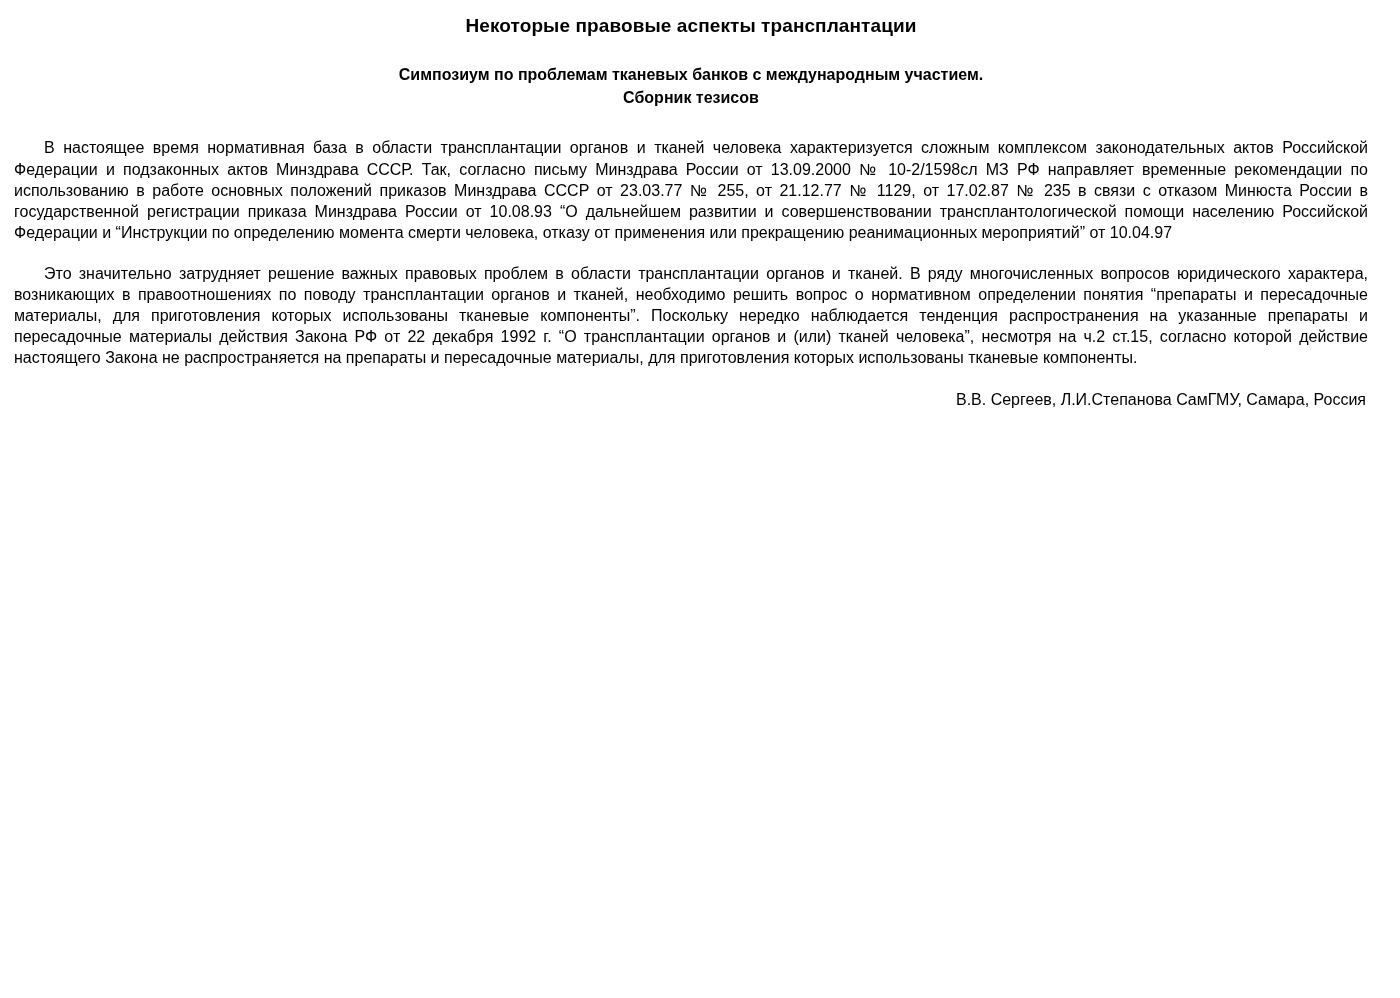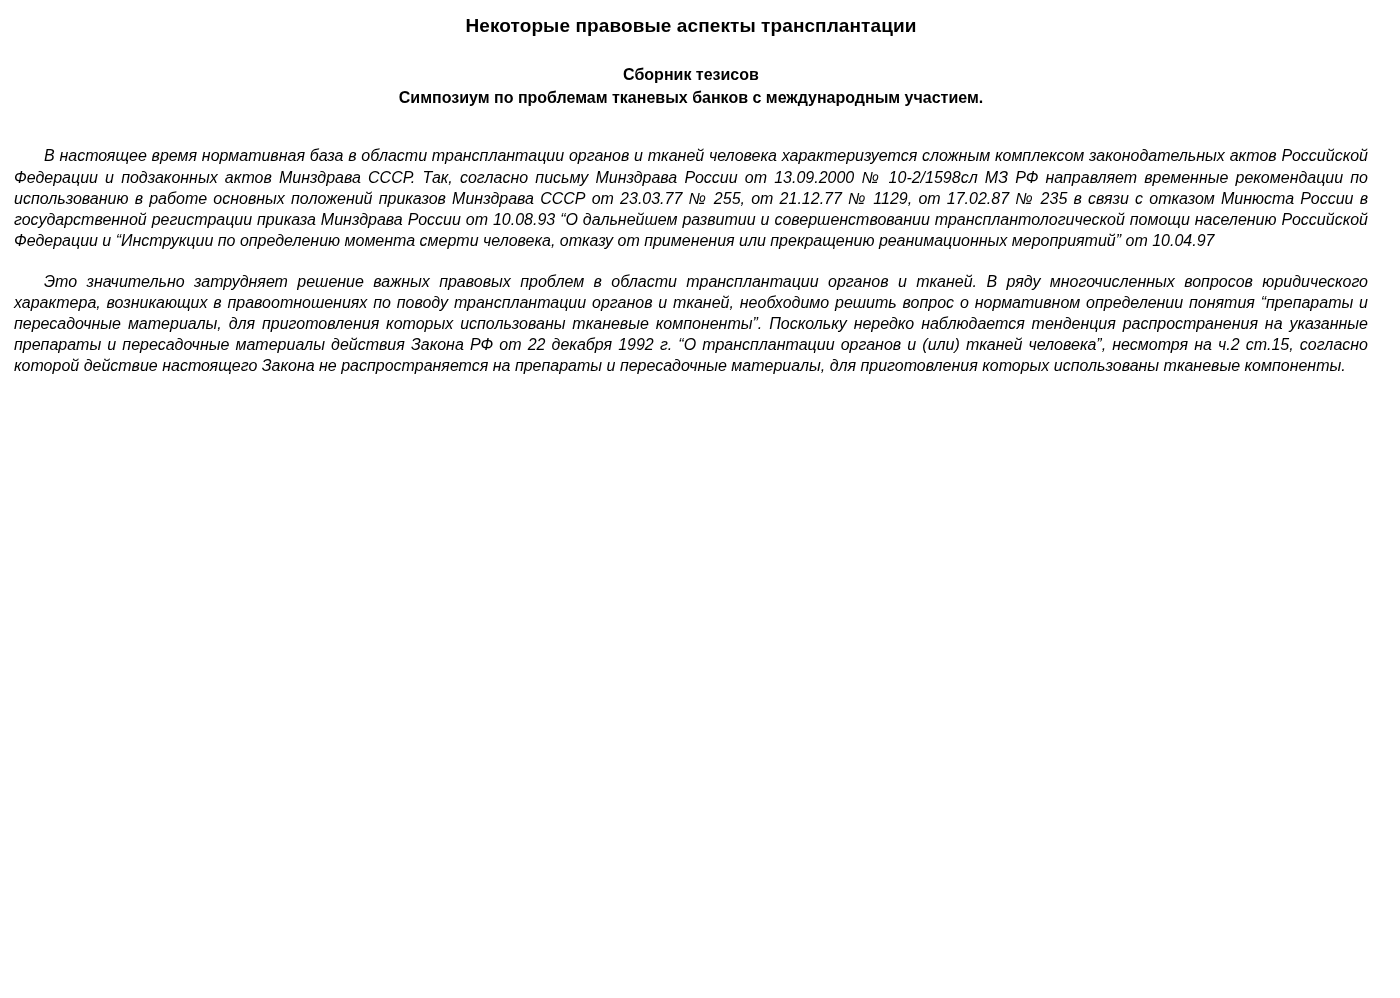--- a/index.html
+++ b/index.html
@@ -32,22 +32,21 @@
     text-align: center;
     margin-top: 27px;
     font-size: 16px;
     font-weight: bold;
     line-height: 1.42;
   }
   .subtitle-line {
     display: block;
   }
   .body-block {
-    margin-top: 36px;
-    font-style: italic;
+    margin-top: 28px;
   }
   p.para {
     font-size: 16px;
     line-height: 1.32;
     text-align: justify;
     text-justify: inter-word;
     margin: 0;
     text-indent: 30px;
   }
   p.para + p.para {
@@ -61,23 +60,24 @@
   }
 </style>
 </head>
 <body>
 
 <div class="page">
 
   <h1 class="doc-title">Некоторые правовые аспекты трансплантации</h1>
 
   <div class="subtitle-block">
+    <span class="subtitle-line">Симпозиум по проблемам тканевых банков с международным участием.</span>
     <span class="subtitle-line">Сборник тезисов</span>
-    <span class="subtitle-line">Симпозиум по проблемам тканевых банков с международным участием.</span>
   </div>
 
   <div class="body-block">
     <p class="para">В настоящее время нормативная база в области трансплантации органов и тканей человека характеризуется сложным комплексом законодательных актов Российской Федерации и подзаконных актов Минздрава СССР. Так, согласно письму Минздрава России от 13.09.2000 № 10-2/1598сл МЗ РФ направляет временные рекомендации по использованию в работе основных положений приказов Минздрава СССР от 23.03.77 № 255, от 21.12.77 № 1129, от 17.02.87 № 235 в связи с отказом Минюста России в государственной регистрации приказа Минздрава России от 10.08.93 “О дальнейшем развитии и совершенствовании трансплантологической помощи населению Российской Федерации и “Инструкции по определению момента смерти человека, отказу от применения или прекращению реанимационных мероприятий” от 10.04.97</p>
     <p class="para">Это значительно затрудняет решение важных правовых проблем в области трансплантации органов и тканей. В ряду многочисленных вопросов юридического характера, возникающих в правоотношениях по поводу трансплантации органов и тканей, необходимо решить вопрос о нормативном определении понятия “препараты и пересадочные материалы, для приготовления которых использованы тканевые компоненты”. Поскольку нередко наблюдается тенденция распространения на указанные препараты и пересадочные материалы действия Закона РФ от 22 декабря 1992 г. “О трансплантации органов и (или) тканей человека”, несмотря на ч.2 ст.15, согласно которой действие настоящего Закона не распространяется на препараты и пересадочные материалы, для приготовления которых использованы тканевые компоненты.</p>
   </div>
 
+  <div class="signature">В.В. Сергеев, Л.И.Степанова СамГМУ, Самара, Россия</div>
 
 </div>
 
 </body></html>

